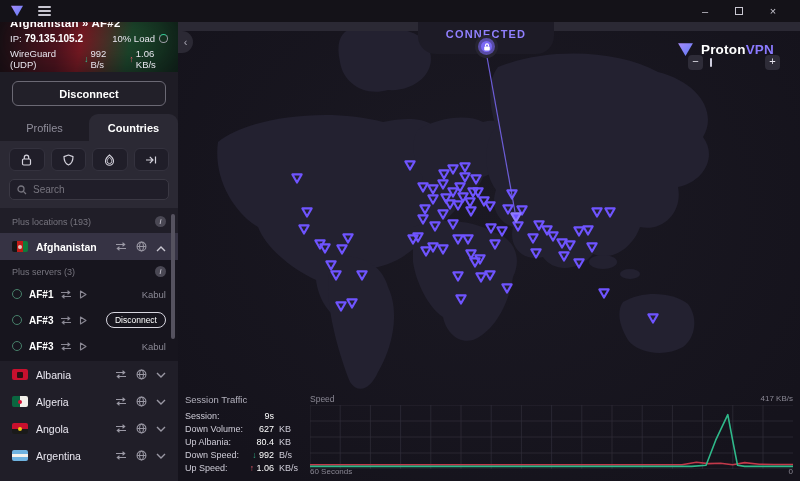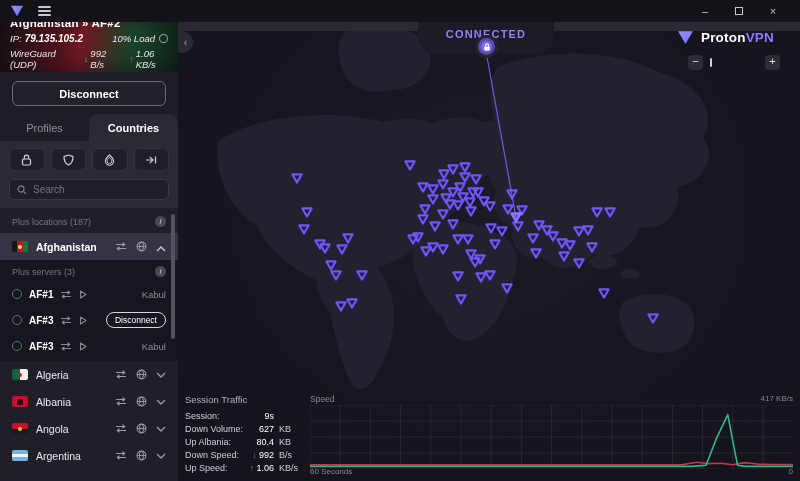--- a/index.html
+++ b/index.html
@@ -17,21 +17,21 @@
   .tb-btn { width:34px; height:22px; display:flex; align-items:center; justify-content:center;
     color:#c9c7d1; font-size:11px; cursor:pointer; }
   .tb-max { width:8px; height:8px; border:1px solid #c9c7d1; }
 
   
   .sidebar { position:absolute; left:0; top:10px; width:178px; height:459px; background:#1e1c25; z-index:30; }
   .conn-card { position:relative; height:62px; padding:7px 10px 6px;
     background:linear-gradient(100deg,#201418 0%,#55141f 34%,#7e1b24 46%,#1d4a2d 72%,#143421 100%);
     box-shadow:inset 0 0 40px rgba(10,8,14,.75); }
   .cc-title { color:#fff; font-size:11.5px; font-weight:bold; letter-spacing:.2px; }
-  .cc-row { display:flex; align-items:center; margin-top:4px; font-size:9.5px; color:#e7e5ee;font-style:italic; }
+  .cc-row { display:flex; align-items:center; margin-top:4px; font-size:9.5px; color:#e7e5ee; }
   .cc-ip-num { font-weight:bold; color:#fff; margin-left:3px; font-size:10px; }
   .cc-right { margin-left:auto; display:flex; align-items:center; gap:4px; }
   .load-ring { width:9px; height:9px; border-radius:50%; border:1.5px solid #9f9da8;
     border-top-color:#35c996; }
   .arr-dn { color:#35c996; font-size:9px; } .arr-up { color:#e0596a; font-size:9px; }
   .cc-speed { display:flex; gap:2px; align-items:center; margin-left:10px; }
 
   .disconnect-btn { display:block; width:154px; height:25px; margin:9px auto 8px;
     background:rgba(255,255,255,.02); border:1px solid #6b6974; border-radius:6px;
     color:#fff; font-size:11px; font-weight:bold; font-family:inherit; cursor:pointer; }
@@ -94,21 +94,21 @@
   .map-strip { position:absolute; left:0; top:0; width:622px; height:9px; background:#2b2934; }
   .notch { position:absolute; left:240px; top:0; width:136px; height:32px; background:#1d1b26;
     border-radius:0 0 18px 18px; }
   .connected { position:absolute; left:240px; top:6px; width:136px; text-align:center;
     color:#9180ff; font-size:11px; font-weight:bold; letter-spacing:1.2px; }
   .conn-pin { position:absolute; left:300px; top:16px; width:17px; height:17px; border-radius:50%;
     background:#7a68f5; border:3px solid #26243166; box-shadow:0 0 0 3px #262431;
     display:flex; align-items:center; justify-content:center; z-index:5; }
   .map-overlay { position:absolute; inset:0; pointer-events:none; }
   .pin { position:absolute; width:14px; height:13px; }
-  .brand { position:absolute; right:26px; top:8px; display:flex; align-items:center; gap:7px; }
+  .brand { position:absolute; right:26px; top:20px; display:flex; align-items:center; gap:7px; }
   .brand-word { font-size:13.5px; font-weight:bold; color:#fff; letter-spacing:.2px; }
   .brand-word b { color:#8b7aff; }
   .zoomctl { position:absolute; right:20px; top:33px; width:92px; height:15px; }
   .zbtn { position:absolute; width:15px; height:15px; background:#2e2c38; border-radius:4px;
     color:#e7e5ee; font-size:11px; line-height:13px; text-align:center; cursor:pointer; }
   .zthumb { position:absolute; left:22px; top:3px; width:2px; height:9px; background:#cfcede;
     border-radius:1px; cursor:pointer; }
   .collapse { position:absolute; left:0; top:9px; width:15px; height:22px; background:#2b2934;
     border-radius:0 11px 11px 0; color:#a8a6b2; font-size:11px; display:flex; align-items:center;
     justify-content:center; cursor:pointer; z-index:6; }
@@ -219,21 +219,21 @@
         <svg width="10" height="10" viewBox="0 0 10 10">
           <circle cx="4" cy="4" r="3" fill="none" stroke="#77757f" stroke-width="1.3"></circle>
           <line x1="6.4" y1="6.4" x2="9" y2="9" stroke="#77757f" stroke-width="1.3"></line>
         </svg>
         <input placeholder="Search" style="">
       </div>
     </div>
 
     <div class="list">
       <div class="sect">
-        <span>Plus locations (187)</span>
+        <span>Plus locations (193)</span>
         <span class="info-i">i</span>
       </div>
       <div id="activeCountry">
           <div class="row active-country">
      <span class="flag flag-af"></span>
      <span class="row-name">Afghanistan</span>
      <span class="row-icons">
               <svg width="12" height="9" viewBox="0 0 12 9">
                 <path d="M1 2.5 h8 M7.5 0.8 L9.7 2.5 L7.5 4.2 M11 6.5 h-8 M4.5 4.8 L2.3 6.5 L4.5 8.2" fill="none" stroke="currentColor" stroke-width="1.1"></path>
               </svg>
@@ -290,39 +290,39 @@
                 <svg width="8" height="9" viewBox="0 0 8 9">
                   <path d="M1.5 1 L7 4.5 L1.5 8 Z" fill="none" stroke="currentColor" stroke-width="1.1" stroke-linejoin="round"></path>
                 </svg>
               </span>
               <span class="srv-right">Kabul</span>
             </div>
           </div>
       </div>
       <div id="countries">
           <div class="row">
-     <span class="flag flag-dz"></span>
-     <span class="row-name">Algeria</span>
+     <span class="flag flag-al"></span>
+     <span class="row-name">Albania</span>
      <span class="row-icons">
               <svg width="12" height="9" viewBox="0 0 12 9">
                 <path d="M1 2.5 h8 M7.5 0.8 L9.7 2.5 L7.5 4.2 M11 6.5 h-8 M4.5 4.8 L2.3 6.5 L4.5 8.2" fill="none" stroke="currentColor" stroke-width="1.1"></path>
               </svg>
               <svg width="11" height="11" viewBox="0 0 11 11">
                 <circle cx="5.5" cy="5.5" r="4.4" fill="none" stroke="currentColor" stroke-width="1.1"></circle>
                 <line x1="1.2" y1="5.5" x2="9.8" y2="5.5" stroke="currentColor" stroke-width="1"></line>
                 <ellipse cx="5.5" cy="5.5" rx="2" ry="4.4" fill="none" stroke="currentColor" stroke-width="1"></ellipse>
               </svg>
               <svg width="10" height="6" viewBox="0 0 10 6">
                 <polyline points="1,1 5,5 9,1" fill="none" stroke="currentColor" stroke-width="1.4"></polyline>
               </svg>
             </span>
    </div>
           <div class="row">
-     <span class="flag flag-al"></span>
-     <span class="row-name">Albania</span>
+     <span class="flag flag-dz"></span>
+     <span class="row-name">Algeria</span>
      <span class="row-icons">
               <svg width="12" height="9" viewBox="0 0 12 9">
                 <path d="M1 2.5 h8 M7.5 0.8 L9.7 2.5 L7.5 4.2 M11 6.5 h-8 M4.5 4.8 L2.3 6.5 L4.5 8.2" fill="none" stroke="currentColor" stroke-width="1.1"></path>
               </svg>
               <svg width="11" height="11" viewBox="0 0 11 11">
                 <circle cx="5.5" cy="5.5" r="4.4" fill="none" stroke="currentColor" stroke-width="1.1"></circle>
                 <line x1="1.2" y1="5.5" x2="9.8" y2="5.5" stroke="currentColor" stroke-width="1"></line>
                 <ellipse cx="5.5" cy="5.5" rx="2" ry="4.4" fill="none" stroke="currentColor" stroke-width="1"></ellipse>
               </svg>
               <svg width="10" height="6" viewBox="0 0 10 6">

